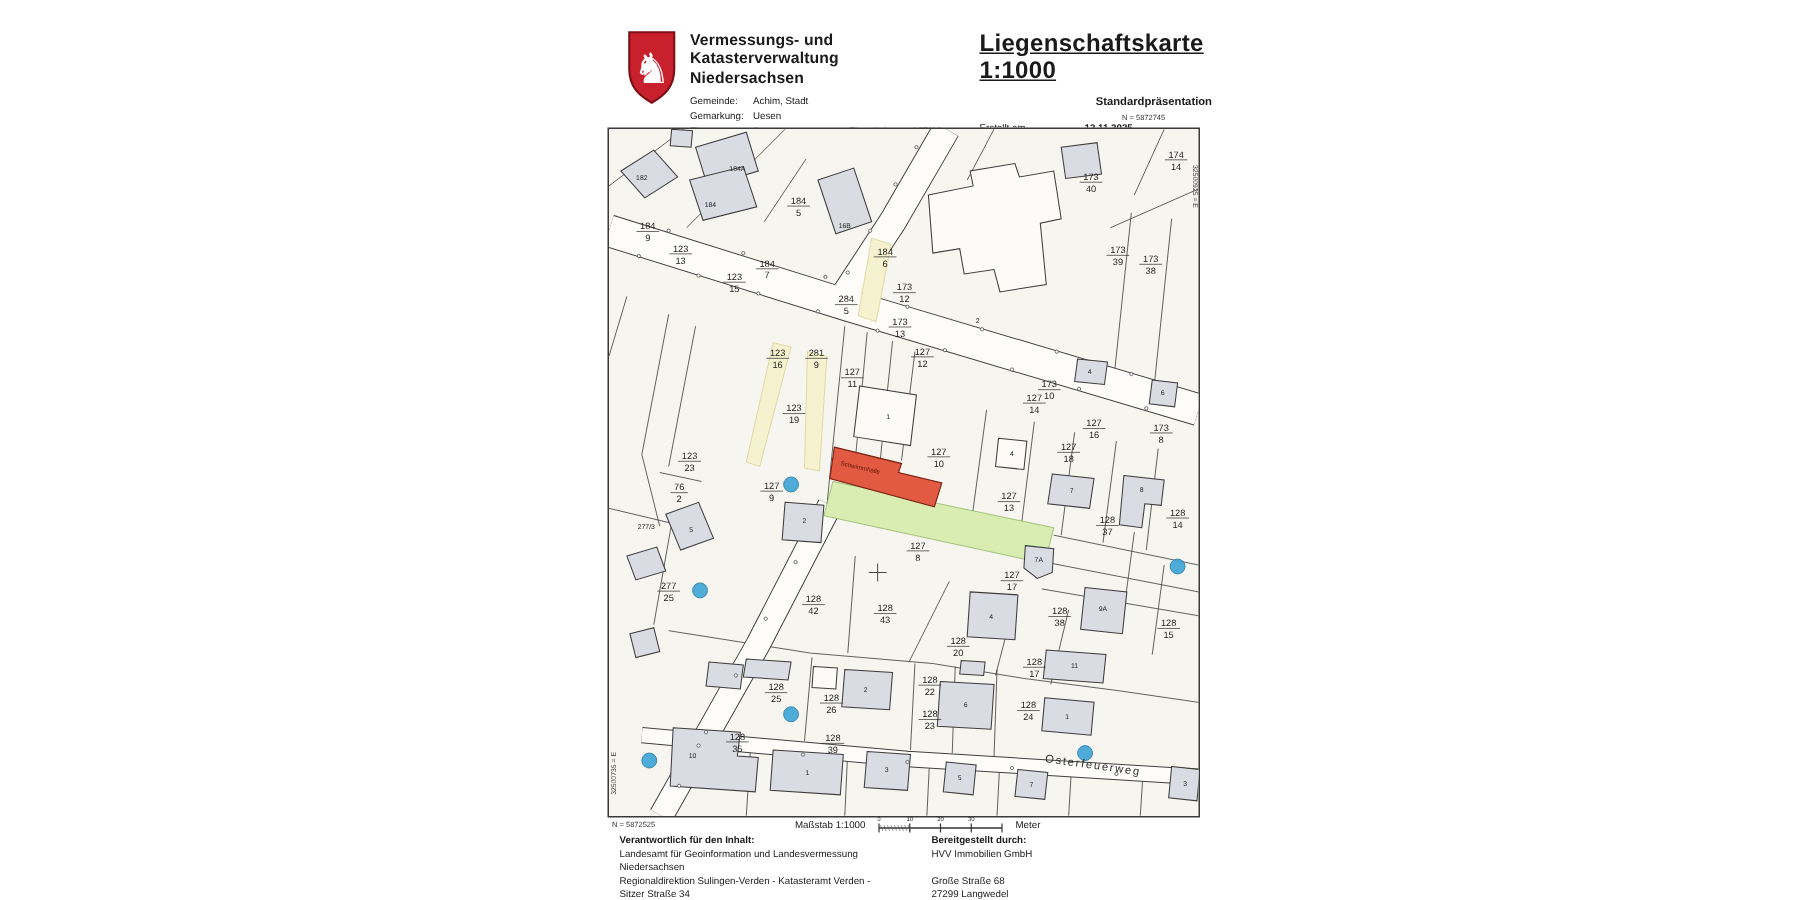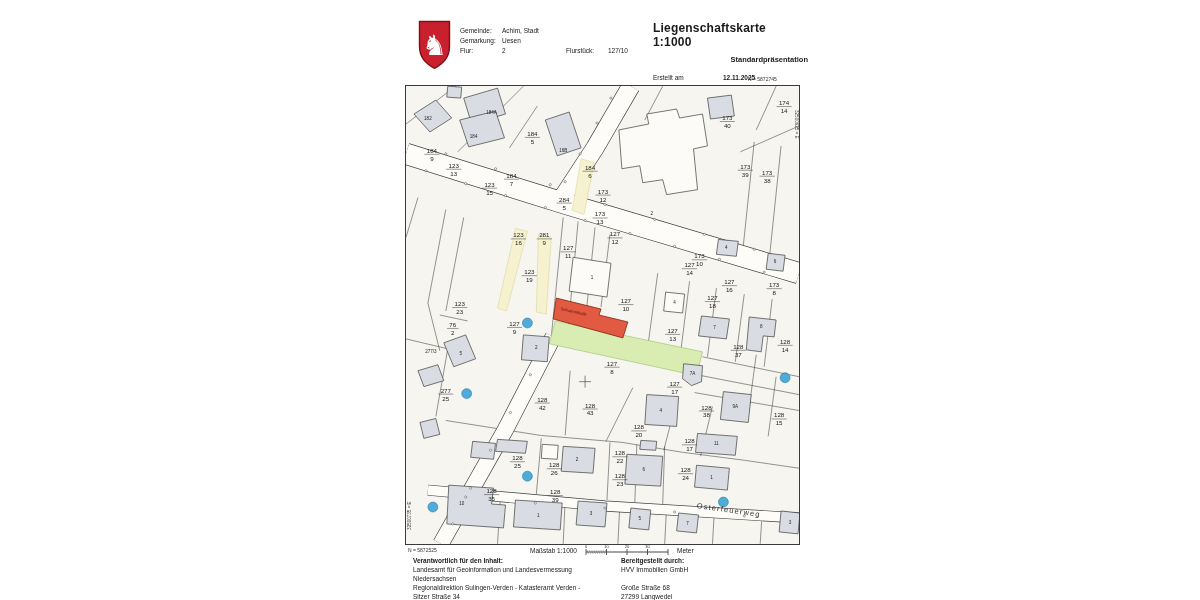--- a/index.html
+++ b/index.html
@@ -5,21 +5,21 @@
   html,body{margin:0;padding:0;}
   body{width:1200px;height:600px;background:#ffffff;font-family:"Liberation Sans",sans-serif;position:relative;overflow:hidden;color:#1a1a1a;}
   .doc{position:absolute;left:400px;top:0;width:410px;height:600px;background:#fff;}
   
   .hdr{position:absolute;left:0;top:0;width:410px;height:85px;}
   .shield{position:absolute;left:18px;top:20px;width:33px;height:50px;}
   .auth{position:absolute;left:60px;top:21px;width:190px;}
   .auth-name{font-size:10.5px;font-weight:bold;line-height:1.18;letter-spacing:.1px;}
   .meta{margin-top:5px;font-size:6.5px;line-height:1.5;display:grid;grid-template-columns:40px 62px 40px 52px;column-gap:2px;}
   .hdr-right{position:absolute;left:253px;top:21px;width:155px;}
-  .big-title{font-size:12px;font-weight:bold;letter-spacing:.2px;}
+  .big-title{font-size:16px;font-weight:bold;letter-spacing:.2px;text-decoration:underline;}
   .sub-title{font-size:7.5px;font-weight:bold;margin-top:6px;text-align:right;}
   .hdr-dates{margin-top:9px;font-size:6.5px;line-height:1.55;display:grid;grid-template-columns:70px auto;}
   .hdr-dates .val{font-weight:bold;}
   
   .map-wrap{position:absolute;left:5px;top:85px;width:395px;height:460px;border:1px solid #3a3a3a;background:#f6f5f0;box-sizing:border-box;}
   .map-wrap svg{display:block;width:100%;height:100%;}
   .coord{position:absolute;font-size:5px;color:#333;}
   .coord-tr{top:76px;left:348px;}
   .coord-bl{top:547px;left:8px;}
   
@@ -44,20 +44,24 @@
 <div class="doc">
 
   <div class="hdr">
     <div class="shield">
       <svg viewBox="0 0 33 50" width="33" height="50">
         <path d="M1.5,1.5 H31.5 V26 C31.5,38 25,43.5 16.5,48.5 C8,43.5 1.5,38 1.5,26 Z" fill="#c8202c" stroke="#7c1016" stroke-width="1.4"></path>
         <text x="16.5" y="35" text-anchor="middle" font-size="28" fill="#ffffff">♞</text>
       </svg>
     </div>
     <div class="auth">
+      <div class="auth-name">
+        <div>Vermessungs- und Katasterverwaltung</div>
+        <div>Niedersachsen</div>
+      </div>
       <div class="meta">
         <span>Gemeinde:</span>
         <span style="grid-column:span 3;">Achim, Stadt</span>
         <span>Gemarkung:</span>
         <span style="grid-column:span 3;">Uesen</span>
         <span>Flur:</span>
         <span>2</span>
         <span>Flurstück:</span>
         <span>127/10</span>
       </div>

